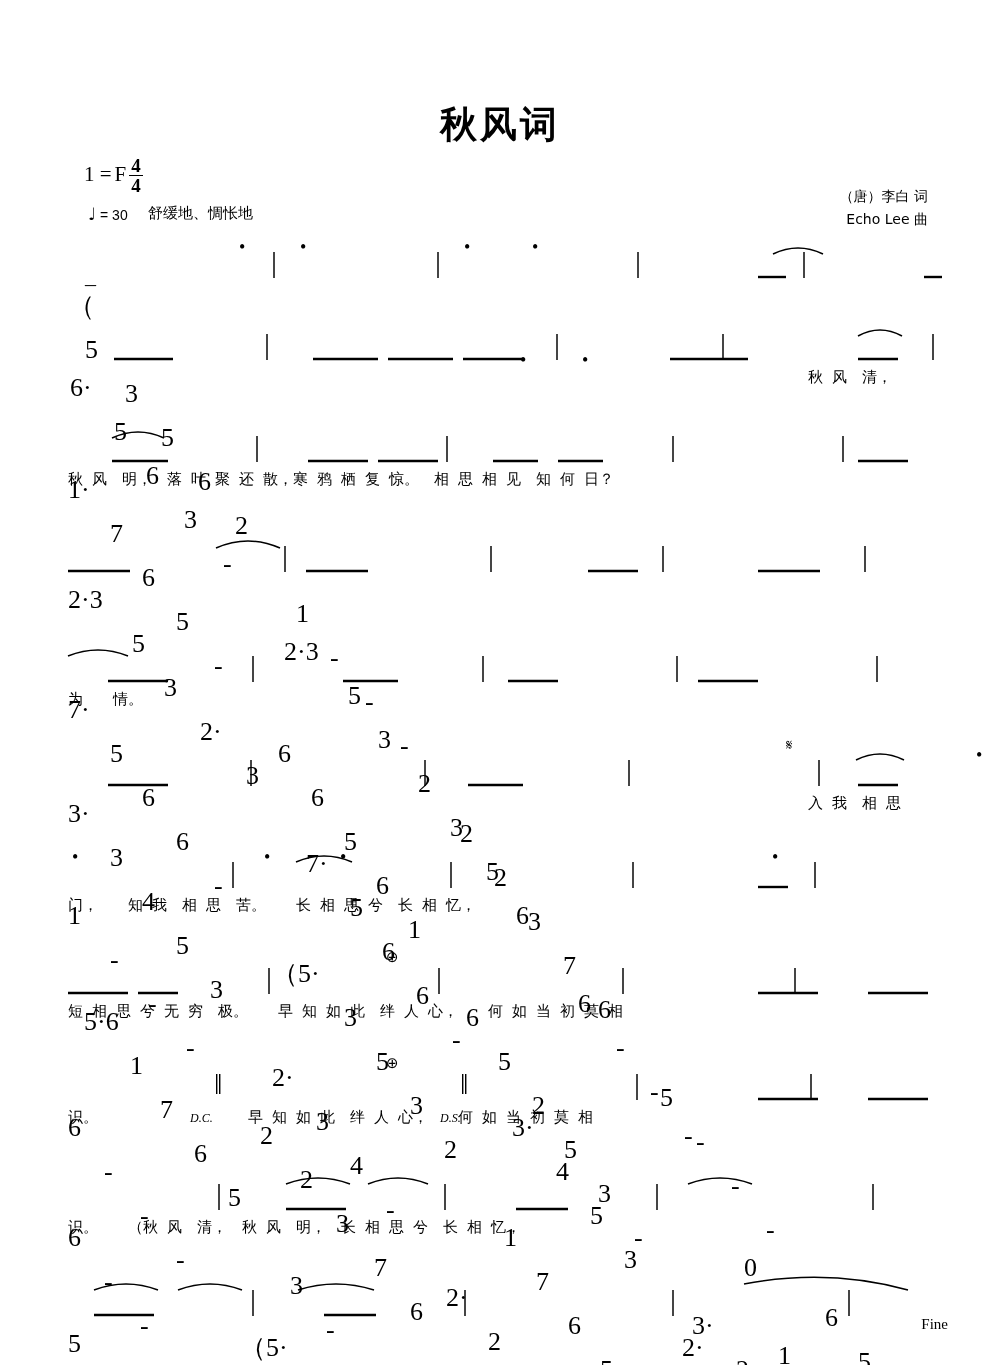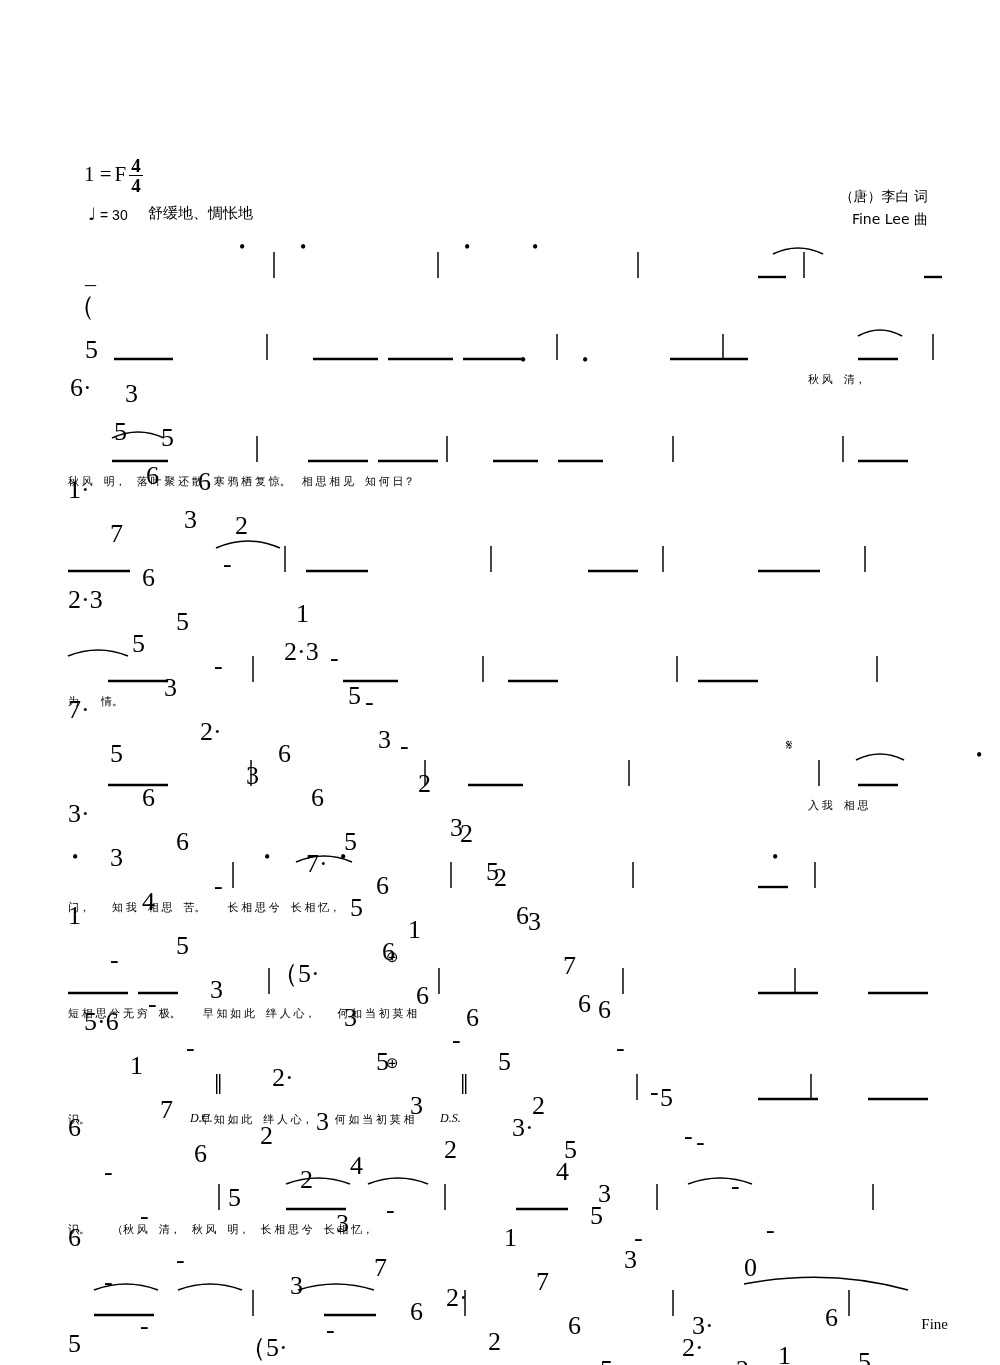--- a/index.html
+++ b/index.html
@@ -107,22 +107,22 @@
     position: relative;
     font-family: "Liberation Serif", serif;
     font-size: 26px;
     letter-spacing: 0px;
     height: 44px;
     white-space: pre;
     line-height: 44px;
   }
   .lyrics {
     position: relative;
-    font-family: Liberation Serif, serif;
-    font-size: 11px;
+    font-family: Liberation Mono, monospace;
+    font-size: 15px;
     height: 26px;
     white-space: pre;
     line-height: 26px;
   }
   .tok { position: absolute; white-space: pre; }
   .bar {
     position: absolute;
     font-size: 30px;
     line-height: 44px;
     top: 0;
@@ -137,39 +137,40 @@
     font-family: "Liberation Serif", serif;
     font-size: 12px;
     font-style: italic;
   }
 </style>
 </head>
 <body>
 
 <div class="sheet">
 
+  <div class="title">秋风词</div>
 
   <div class="keysig">
     <span>1 =</span>
     <span>F</span>
     <span class="frac">
       <span class="num">4</span>
       <span class="den">4</span>
     </span>
   </div>
 
   <div class="tempo">
     <span class="note">♩</span>
     <span>= 30</span>
   </div>
   <div class="mood">舒缓地、惆怅地</div>
 
   <div class="credits">
     <div>（唐）李白 词</div>
-    <div>Fine Lee 曲</div>
+    <div>Echo Lee 曲</div>
   </div>
 
   <div class="system" style="top:240px;">
     <svg width="872" height="46" style="position:absolute;top:0;left:0;overflow:visible">
       <path d="M705 14 Q730 2 755 14" stroke="#000" fill="none" stroke-width="1.6"></path>
       <line x1="690" y1="37" x2="718" y2="37" stroke="#000" stroke-width="2.4"></line>
       <line x1="856" y1="37" x2="874" y2="37" stroke="#000" stroke-width="2.4"></line>
     </svg>
     <div class="notes">
       <span class="tok" style="left:0px;font-size:27px;">（</span>

